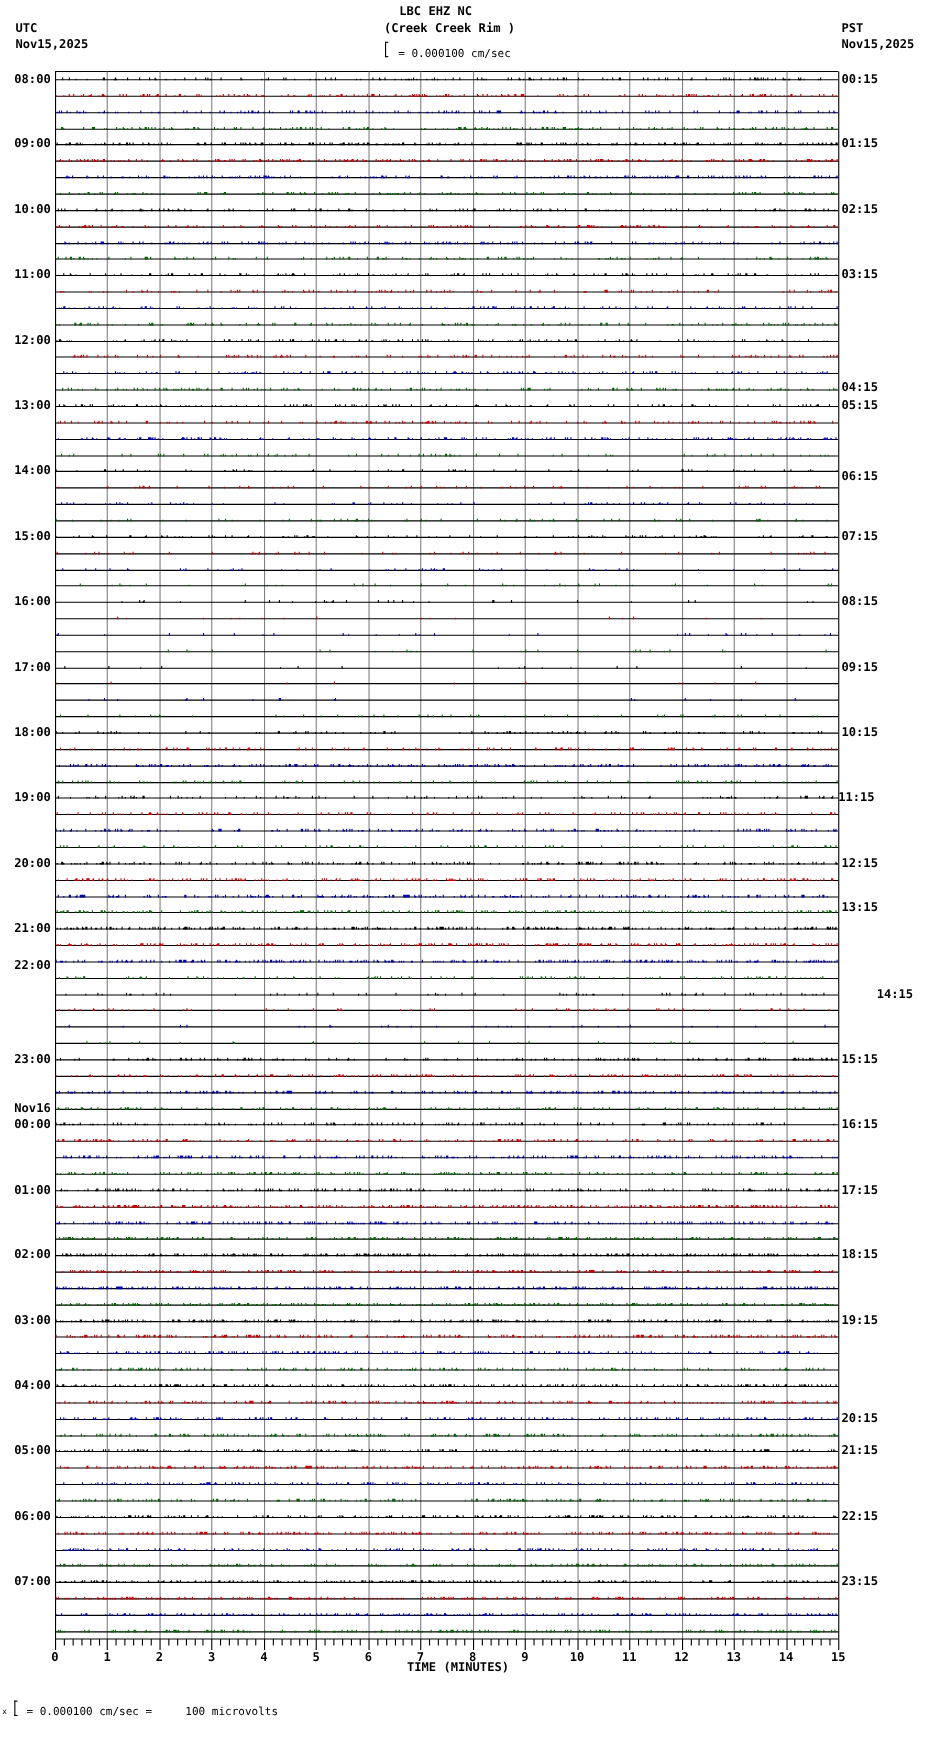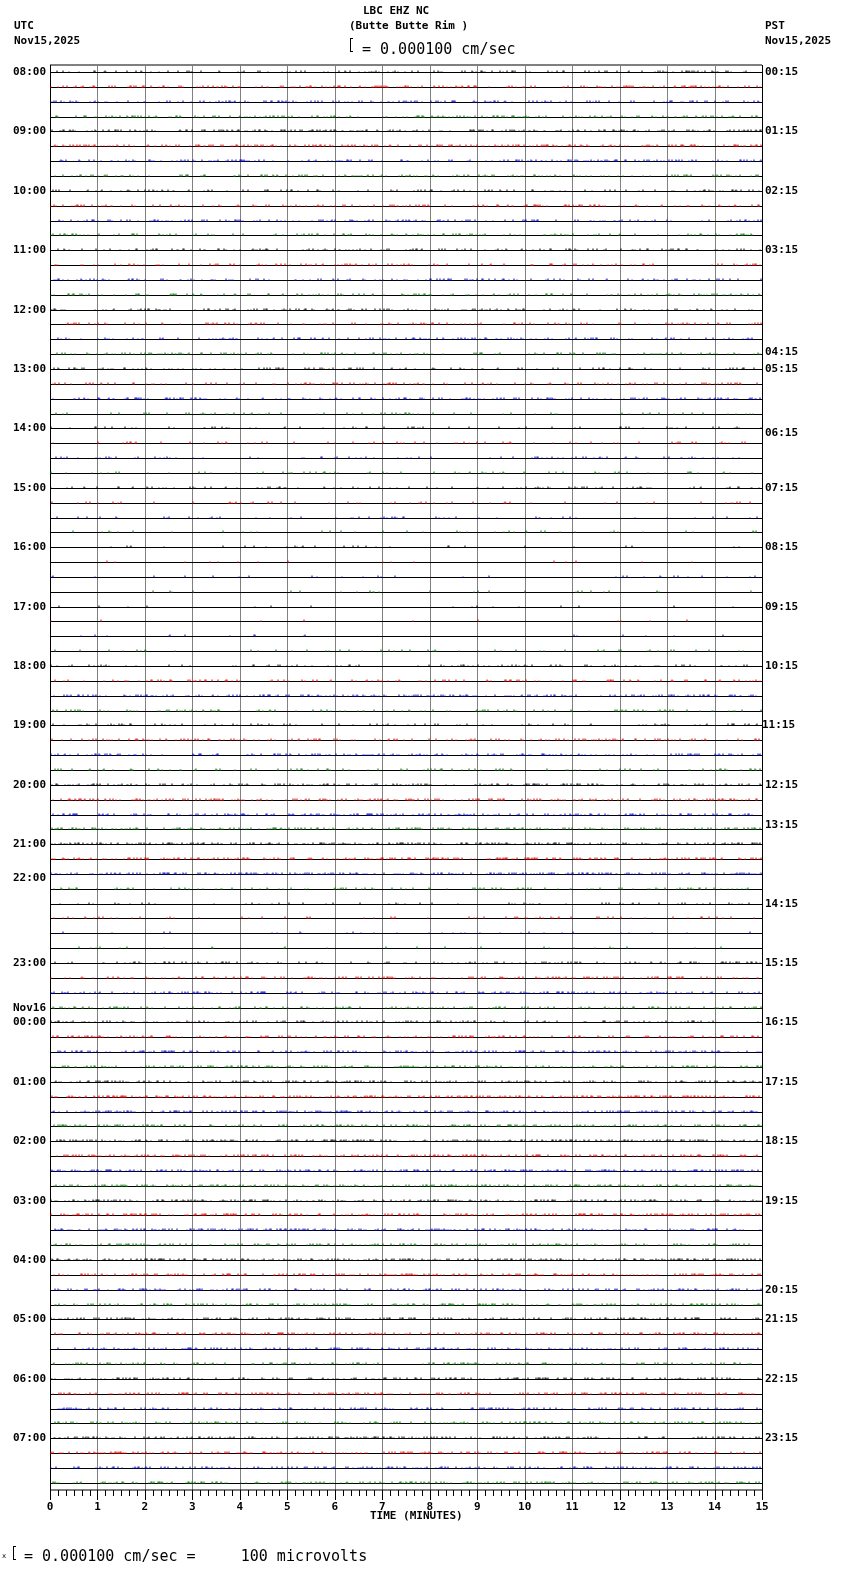--- a/index.html
+++ b/index.html
@@ -1,27 +1,27 @@
 <!DOCTYPE html>
 <html><head>
 <meta charset="utf-8">
 <style>
   html, body { margin:0; padding:0; background:#ffffff; }
   body { width:850px; height:1584px; position:relative; overflow:hidden;
          font-family:"DejaVu Sans Mono","Liberation Mono",monospace; color:#000; }
   .hdr { position:absolute; font-size:11px; font-weight:bold; line-height:13px; white-space:pre; }
-  .small { font-size:15px; font-weight:normal; }
+  .small { font-size:10px; font-weight:normal; }
   .lbl { position:absolute; font-size:11px; font-weight:bold; line-height:12px; white-space:pre; }
   svg { position:absolute; left:0; top:0; }
 </style>
 </head>
 <body>
 
 <div class="hdr" style="left:363px; top:4px;">LBC EHZ NC</div>
-<div class="hdr" style="left:349px; top:19px;">(Butte Butte Rim )</div>
+<div class="hdr" style="left:349px; top:19px;">(Creek Creek Rim )</div>
 <div class="hdr" style="left:14px; top:19px;">UTC</div>
 <div class="hdr" style="left:14px; top:34px;">Nov15,2025</div>
 <div class="hdr" style="left:765px; top:19px;">PST</div>
 <div class="hdr" style="left:765px; top:34px;">Nov15,2025</div>
 
 <div style="position:absolute; left:351px; top:38px; width:3px; height:14px; border-left:1px solid #000; border-top:1px solid #000; border-bottom:1px solid #000; box-sizing:border-box; transform:translateX(-1px);"></div>
 <div class="hdr small" style="left:362px; top:43px;">= 0.000100 cm/sec</div>
 
 <svg id="plot" width="850" height="1584" xmlns="http://www.w3.org/2000/svg">
     <line x1="50" y1="65" x2="762" y2="65" stroke="#000" stroke-width="1"></line>
@@ -376,21 +376,21 @@
     <div class="lbl" style="left: 765px; top: 303.6px; margin-top: 42px;">04:15</div>
     <div class="lbl" style="left: 765px; top: 363px;">05:15</div>
     <div class="lbl" style="left: 765px; top: 427px;">06:15</div>
     <div class="lbl" style="left: 765px; top: 481.8px;">07:15</div>
     <div class="lbl" style="left: 765px; top: 541.2px;">08:15</div>
     <div class="lbl" style="left: 765px; top: 600.6px;">09:15</div>
     <div class="lbl" style="left: 765px; top: 660px;">10:15</div>
     <div class="lbl" style="left: 762px; top: 719.4px;">11:15</div>
     <div class="lbl" style="left: 765px; top: 778.8px;">12:15</div>
     <div class="lbl" style="left: 765px; top: 819px;">13:15</div>
-    <div class="lbl" style="left: 765px; top: 897.6px; text-align: right;">14:15</div>
+    <div class="lbl" style="left: 797px; top: 897.6px; text-align: right;">14:15</div>
     <div class="lbl" style="left: 765px; top: 957px;">15:15</div>
     <div class="lbl" style="left: 765px; top: 1016.4px;">16:15</div>
     <div class="lbl" style="left: 765px; top: 1075.8px;">17:15</div>
     <div class="lbl" style="left: 765px; top: 1135.2px;">18:15</div>
     <div class="lbl" style="left: 765px; top: 1194.6px;">19:15</div>
     <div class="lbl" style="left: 765px; top: 1254px; margin-top: 30px;">20:15</div>
     <div class="lbl" style="left: 765px; top: 1313.4px;">21:15</div>
     <div class="lbl" style="left: 765px; top: 1372.8px;">22:15</div>
     <div class="lbl" style="left: 765px; top: 1432.2px;">23:15</div>
   </div>

